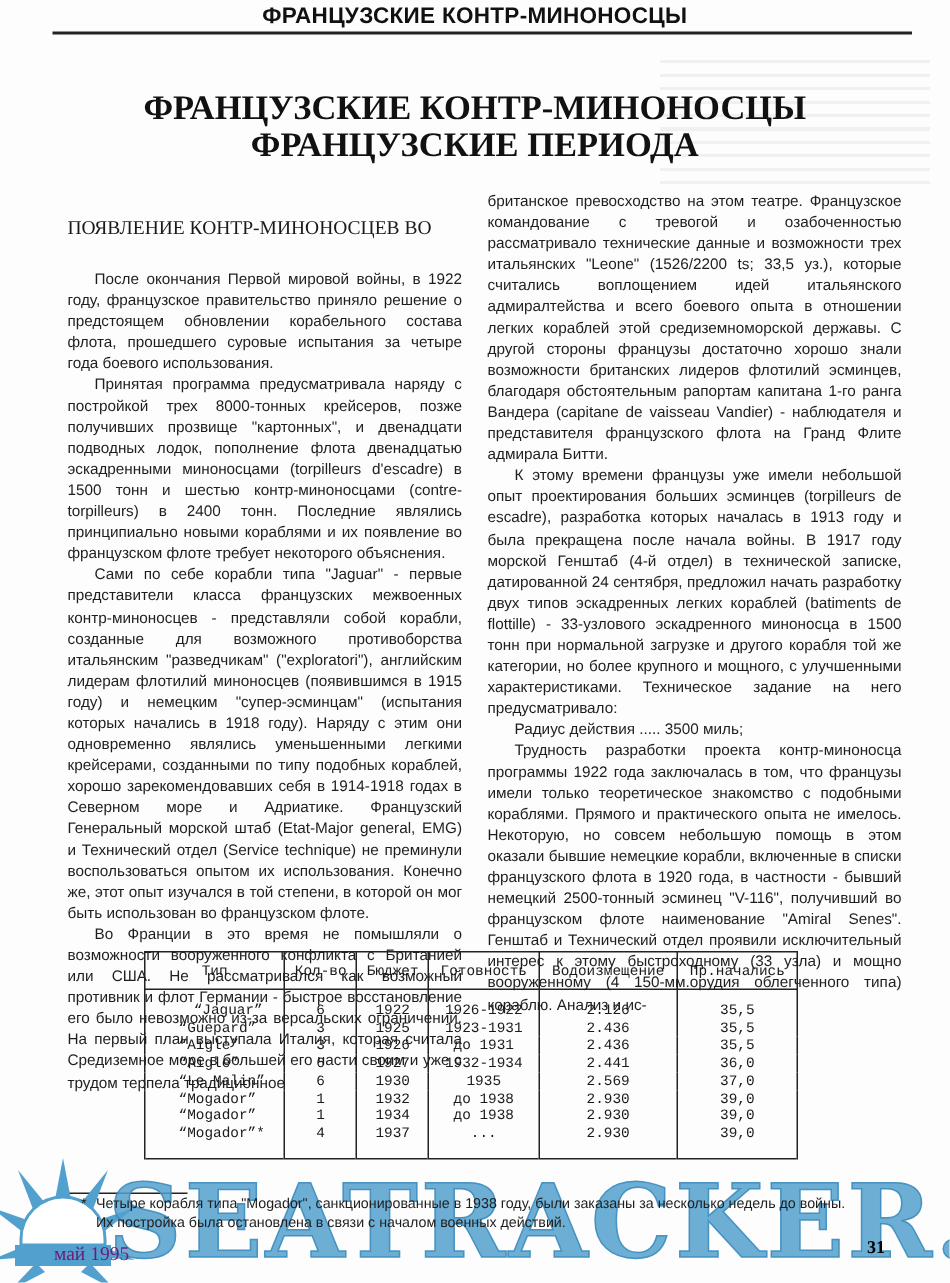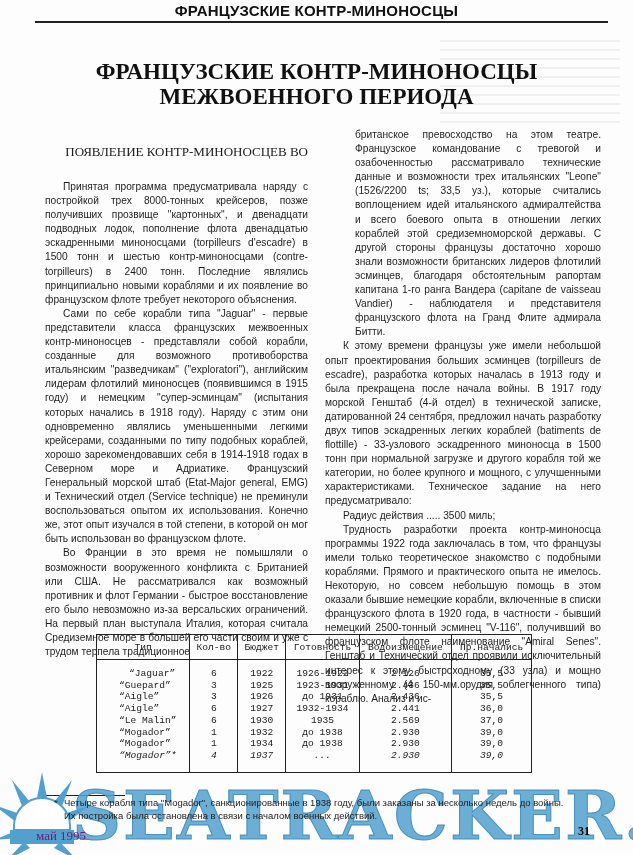--- a/index.html
+++ b/index.html
@@ -3,57 +3,58 @@
 <meta charset="utf-8">
 <style>
   html, body { margin: 0; padding: 0; }
   body { width: 633px; height: 855px; background: #fdfdfd; position: relative; overflow: hidden; font-family: "Liberation Sans", sans-serif; color: #1a1a1a; }
   .running-head { position: absolute; top: 2px; left: 0; width: 633px; text-align: center; font-family: "Liberation Sans", sans-serif; font-weight: bold; font-size: 15px; letter-spacing: 0.2px; color: #111; }
   .head-rule { position: absolute; top: 21px; left: 35px; width: 573px; height: 0; border-top: 2px solid #222; }
   .title { position: absolute; top: 59px; left: 0; width: 633px; text-align: center; font-family: "Liberation Serif", serif; font-weight: bold; font-size: 23px; line-height: 25px; color: #111; }
   .col { position: absolute; font-size: 10.2px; line-height: 14.1px; text-align: justify; color: #1e1e1e; }
   .col-left { left: 45px; top: 180px; width: 263px; }
   .col-right { left: 325px; top: 128px; width: 276px; }
-  .sec-head { position: absolute; left: 45px; top: 140px; width: 263px; font-family: "Liberation Serif", serif; font-size: 13px; line-height: 24px; text-align: right; color: #1a1a1a; }
+  .sec-head { position: absolute; left: 45px; top: 140px; width: 263px; font-family: "Liberation Serif", serif; font-size: 13px; line-height: 24px; text-align: left; color: #1a1a1a; }
   .col p { margin: 0; text-indent: 18px; }
-  .col p.noind { text-indent: 0; margin-left: 30px; }
+  .col p.noind { text-indent: 0; }
   .spec-line { display: block; padding-left: 18px; text-indent: 0; }
   table.specs { position: absolute; left: 96px; top: 634px; width: 436px; border-collapse: collapse; font-family: "Liberation Mono", monospace; font-size: 9.6px; color: #1a1a1a; border: 1.5px solid #222; padding-left: 28px; }
   table.specs th { font-weight: normal; height: 24px; border: 1.5px solid #222; text-align: center; padding: 0 4px; }
   table.specs td { border-left: 1.5px solid #222; border-right: 1.5px solid #222; text-align: center; padding: 0 4px; height: 11.7px; line-height: 11.7px; }
   table.specs tbody tr:first-child td { padding-top: 8px; text-align: center; }
-  table.specs tbody tr:last-child td { padding-bottom: 10px; font-style: italic; }
+  table.specs tbody tr:last-child td { padding-bottom: 10px; }
   table.specs td.name { text-align: left; padding-left: 22px; }
   .footnote-rule { position: absolute; left: 45px; top: 795px; width: 80px; border-top: 1px solid #222; }
   .footnote { position: absolute; left: 64px; top: 796px; width: 560px; font-size: 9.5px; line-height: 13px; color: #1e1e1e; z-index: 3; }
   .footnote .star { position: absolute; left: -10px; top: 0; }
   .issue-date { position: absolute; left: 36px; top: 828px; font-family: "Liberation Serif", serif; font-size: 13px; color: #701a75; z-index: 3; }
   .page-num { position: absolute; left: 578px; top: 824px; font-family: Liberation Serif, serif; font-weight: bold; font-size: 12px; color: #000000; z-index: 3; }
   .watermark { position: absolute; left: 72px; top: 780px; font-family: "DejaVu Serif", serif; font-weight: bold; font-size: 68px; line-height: 70px; letter-spacing: 2px; color: rgba(82, 160, 205, 0.85); z-index: 2; -webkit-text-stroke: 1px rgba(60,140,190,0.9); }
   .sun { position: absolute; left: -8px; top: 770px; width: 100px; height: 90px; z-index: 1; }
   .ghost { position: absolute; left: 440px; top: 40px; width: 180px; height: 90px; background: repeating-linear-gradient(to bottom, rgba(0,0,0,0.05) 0 2px, transparent 2px 9px); z-index: 0; }
 </style>
 </head>
 <body>
 
 <div class="ghost"></div>
 
 <div class="running-head">ФРАНЦУЗСКИЕ КОНТР-МИНОНОСЦЫ</div>
 <div class="head-rule"></div>
 
 <h1 class="title" style="margin:0;">
   <span>ФРАНЦУЗСКИЕ КОНТР-МИНОНОСЦЫ</span><br>
-  <span>МЕЖВОЕННОГО ПЕРИОДА</span>
+  <span>ФРАНЦУЗСКИЕ ПЕРИОДА</span>
 </h1>
 
 <div class="sec-head">
   <span>ПОЯВЛЕНИЕ КОНТР-МИНОНОСЦЕВ ВО</span><br>
 </div>
 
 <div class="col col-left">
+  <p>После окончания Первой мировой войны, в 1922 году, французское правительство приняло решение о предстоящем обновлении корабельного состава флота, прошедшего суровые испытания за четыре года боевого использования.</p>
   <p>Принятая программа предусматривала наряду с постройкой трех 8000-тонных крейсеров, позже получивших прозвище "картонных", и двенадцати подводных лодок, пополнение флота двенадцатью эскадренными миноносцами (torpilleurs d'escadre) в 1500 тонн и шестью контр-миноносцами (contre-torpilleurs) в 2400 тонн. Последние являлись принципиально новыми кораблями и их появление во французском флоте требует некоторого объяснения.</p>
   <p>Сами по себе корабли типа "Jaguar" - первые представители класса французских межвоенных контр-миноносцев - представляли собой корабли, созданные для возможного противоборства итальянским "разведчикам" ("exploratori"), английским лидерам флотилий миноносцев (появившимся в 1915 году) и немецким "супер-эсминцам" (испытания которых начались в 1918 году). Наряду с этим они одновременно являлись уменьшенными легкими крейсерами, созданными по типу подобных кораблей, хорошо зарекомендовавших себя в 1914-1918 годах в Северном море и Адриатике. Французский Генеральный морской штаб (Etat-Major general, EMG) и Технический отдел (Service technique) не преминули воспользоваться опытом их использования. Конечно же, этот опыт изучался в той степени, в которой он мог быть использован во французском флоте.</p>
   <p>Во Франции в это время не помышляли о возможности вооруженного конфликта с Британией или США. Не рассматривался как возможный противник и флот Германии - быстрое восстановление его было невозможно из-за версальских ограничений. На первый план выступала Италия, которая считала Средиземное море в большей его части своим и уже с трудом терпела традиционное</p>
 </div>
 
 <div class="col col-right">
   <p class="noind">британское превосходство на этом театре. Французское командование с тревогой и озабоченностью рассматривало технические данные и возможности трех итальянских "Leone" (1526/2200 ts; 33,5 уз.), которые считались воплощением идей итальянского адмиралтейства и всего боевого опыта в отношении легких кораблей этой средиземноморской державы. С другой стороны французы достаточно хорошо знали возможности британских лидеров флотилий эсминцев, благодаря обстоятельным рапортам капитана 1-го ранга Вандера (capitane de vaisseau Vandier) - наблюдателя и представителя французского флота на Гранд Флите адмирала Битти.</p>
   <p>К этому времени французы уже имели небольшой опыт проектирования больших эсминцев (torpilleurs de escadre), разработка которых началась в 1913 году и была прекращена после начала войны. В 1917 году морской Генштаб (4-й отдел) в технической записке, датированной 24 сентября, предложил начать разработку двух типов эскадренных легких кораблей (batiments de flottille) - 33-узлового эскадренного миноносца в 1500 тонн при нормальной загрузке и другого корабля той же категории, но более крупного и мощного, с улучшенными характеристиками. Техническое задание на него предусматривало:</p>
   <span class="spec-line">Радиус действия ..... 3500 миль;</span>
   <p>Трудность разработки проекта контр-миноносца программы 1922 года заключалась в том, что французы имели только теоретическое знакомство с подобными кораблями. Прямого и практического опыта не имелось. Некоторую, но совсем небольшую помощь в этом оказали бывшие немецкие корабли, включенные в списки французского флота в 1920 года, в частности - бывший немецкий 2500-тонный эсминец "V-116", получивший во французском флоте наименование "Amiral Senes". Генштаб и Технический отдел проявили исключительный интерес к этому быстроходному (33 узла) и мощно вооруженному (4 150-мм.орудия облегченного типа) кораблю. Анализ и ис-</p>

